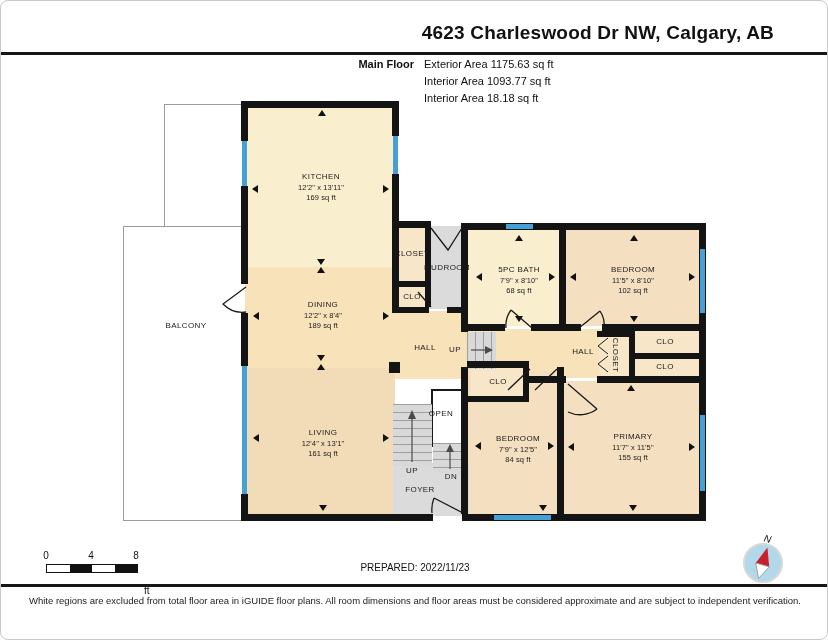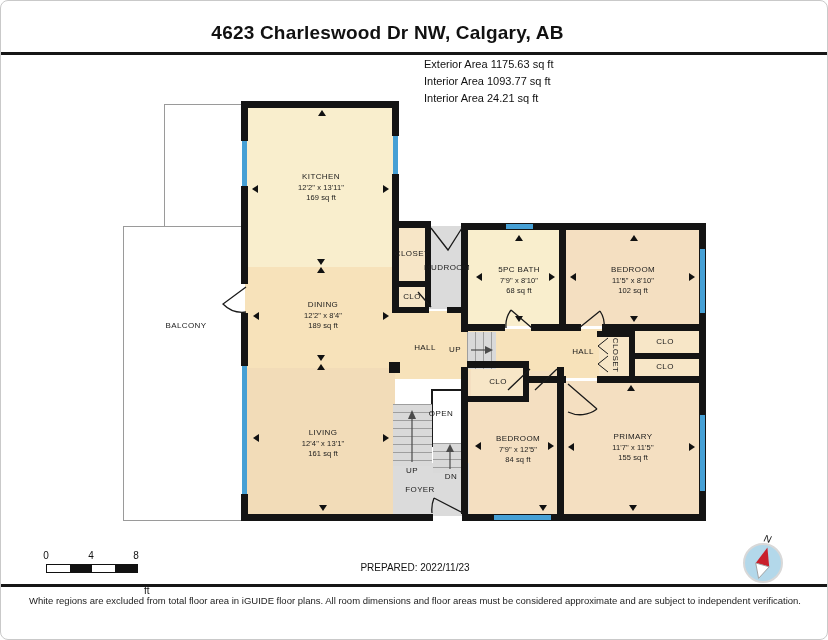--- a/index.html
+++ b/index.html
@@ -1,19 +1,19 @@
 <!DOCTYPE html>
 <html><head>
 <meta charset="utf-8">
 <style>
   html,body{margin:0;padding:0;background:#fff;}
   .page{position:relative;width:828px;height:640px;background:#fff;border:1px solid #c9c9c9;
         border-radius:8px;box-sizing:border-box;overflow:hidden;
         font-family:"Liberation Sans",sans-serif;color:#111;}
-  .title{position:absolute;top:21px;left:0;width:773px;text-align:center;
+  .title{position:absolute;top:21px;left:0;width:773px;text-align:right;
          font-size:19px;font-weight:bold;letter-spacing:.2px;}
   .rule{position:absolute;left:0;width:828px;height:3px;background:#161616;}
   .floor-label{position:absolute;top:57px;left:0;width:413px;text-align:right;
                font-size:11px;font-weight:bold;}
   .area-line{position:absolute;left:423px;font-size:11px;}
   #plan{position:absolute;inset:0;}
   #plan .reg{position:absolute;}
   #plan .wallseg{position:absolute;}
   #plan .winseg{position:absolute;}
   .rlabel{position:absolute;transform:translate(-50%,-50%);text-align:center;
@@ -36,31 +36,32 @@
           font-size:9.5px;color:#222;}
 </style>
 </head>
 <body>
 
 <div class="page">
 
   <div class="title">4623 Charleswood Dr NW, Calgary, AB</div>
   <div class="rule" style="top:51px;"></div>
 
+  <div class="floor-label">Main Floor</div>
   <div class="area-line" style="top:57px;">
     <span>Exterior Area</span>
     <span>1175.63 sq ft</span>
   </div>
   <div class="area-line" style="top:74px;">
     <span>Interior Area</span>
     <span>1093.77 sq ft</span>
   </div>
   <div class="area-line" style="top:91px;">
     <span>Interior Area</span>
-    <span>24.21 sq ft</span>
+    <span>18.18 sq ft</span>
   </div>
 
   <div id="plan">
       <div class="reg" style="left: 163px; top: 103px; width: 80px; height: 124px; background: rgb(255, 255, 255); border: 1.5px solid rgb(154, 154, 154);"></div>
       <div class="reg" style="left: 122px; top: 225px; width: 121px; height: 293px; background: rgb(255, 255, 255); border: 1.5px solid rgb(154, 154, 154);"></div>
       <div class="reg" style="left: 244px; top: 104px; width: 150px; height: 166px; background: rgb(249, 238, 205);"></div>
       <div class="reg" style="left: 244px; top: 266px; width: 150px; height: 101px; background: rgb(247, 226, 186);"></div>
       <div class="reg" style="left: 244px; top: 367px; width: 150px; height: 149px; background: rgb(242, 220, 184);"></div>
       <div class="reg" style="left: 394px; top: 310px; width: 70px; height: 68px; background: rgb(247, 226, 186);"></div>
       <div class="reg" style="left: 462px; top: 328px; width: 140px; height: 49px; background: rgb(247, 226, 186);"></div>

